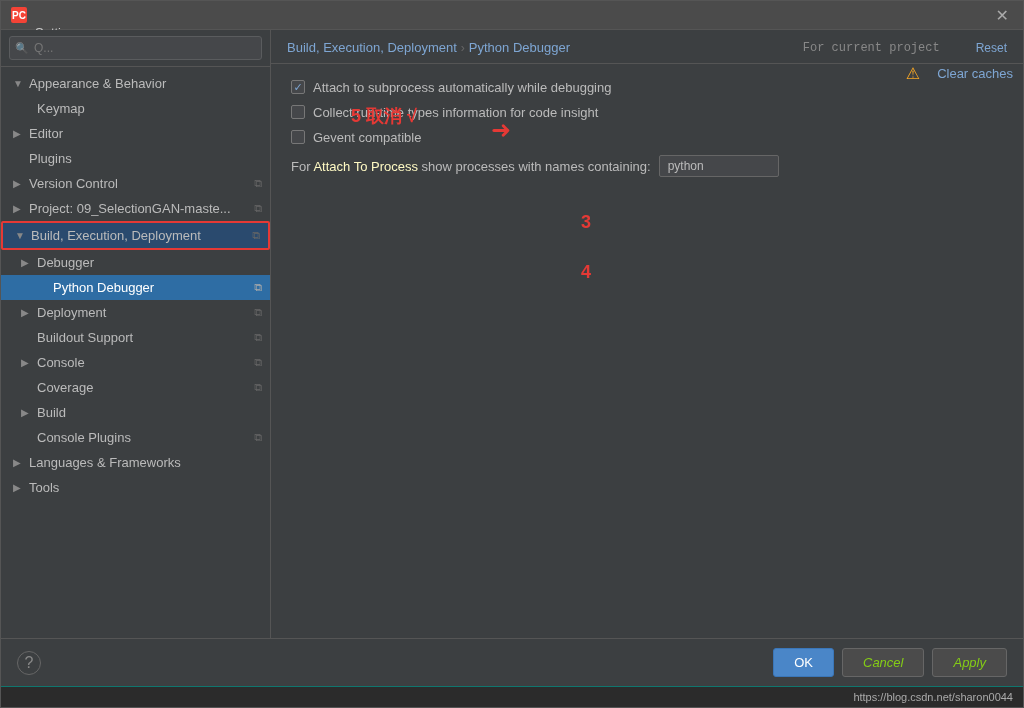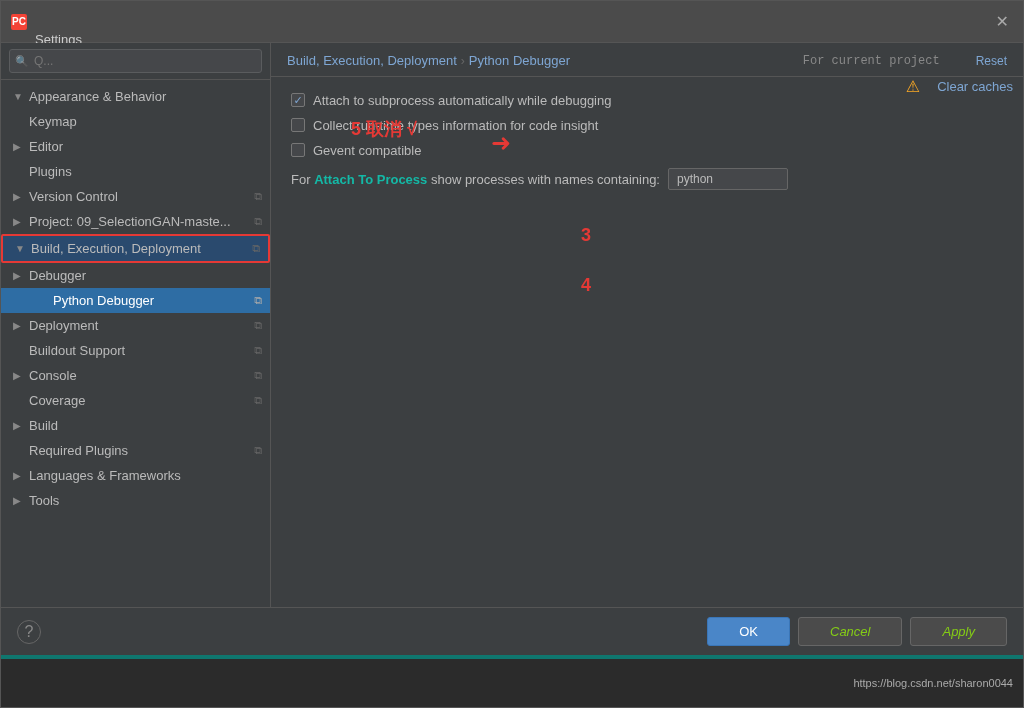--- a/index.html
+++ b/index.html
@@ -18,21 +18,21 @@
       height: 708px;
       background: #3c3f41;
       border: 1px solid #555;
       display: flex;
       flex-direction: column;
       position: relative;
       box-shadow: 0 4px 20px rgba(0,0,0,0.5);
     }
     .title-bar {
       background: #4b4b4b;
-      height: 42px;
+      height: 29px;
       display: flex;
       align-items: center;
       padding: 0 10px;
       border-bottom: 1px solid #555;
       flex-shrink: 0;
     }
     .title-bar-icon {
       width: 16px;
       height: 16px;
       margin-right: 8px;
@@ -110,21 +110,21 @@
       gap: 4px;
       color: #bbb;
       font-size: 13px;
       user-select: none;
     }
     .nav-item.active { background: #2e6da4; color: #fff; }
     .nav-item.section-header {
       font-weight: normal;
       color: #bbb;
     }
-    .nav-item.child { padding-left: 12px; }
+    .nav-item.child { padding-left: 20px; }
     .nav-item.child2 { padding-left: 36px; }
     .arrow {
       display: inline-block;
       width: 12px;
       font-size: 10px;
       color: #888;
     }
     .copy-icon {
       margin-left: auto;
       color: #666;
@@ -242,22 +242,22 @@
       display: flex;
       align-items: center;
       gap: 8px;
       margin-top: 8px;
     }
     .attach-label {
       color: #bbb;
       font-size: 13px;
     }
     .attach-label strong {
-      color: #14b8a6;
-      font-weight: bold;
+      color: #fef9c3;
+      font-weight: normal;
     }
     .attach-input {
       background: #45474a;
       border: 1px solid #666;
       color: #bbb;
       font-size: 12px;
       padding: 3px 8px;
       border-radius: 2px;
       width: 120px;
     }
@@ -290,21 +290,21 @@
       font-size: 16px;
       width: 24px;
       height: 24px;
       border: 1px solid #666;
       border-radius: 50%;
       display: flex;
       align-items: center;
       justify-content: center;
     }
     .btn {
-      padding: 6px 31px;
+      padding: 6px 20px;
       border-radius: 3px;
       cursor: pointer;
       font-size: 13px;
       border: 1px solid transparent;
     }
     .btn-primary {
       background: #4a86c8;
       color: white;
       border-color: #3a76b8;
     }
@@ -312,23 +312,23 @@
       background: #4b4b4b;
       color: #84cc16;
       border-color: #666;
       font-style: italic;
     }
     
     .url-bar {
       background: #2b2b2b;
       color: #aaa;
       font-size: 11px;
-      padding: 18px 10px;
+      padding: 4px 10px;
       text-align: right;
-      border-top: 4px solid #0f766e;
+      border-top: 1px solid #0f766e;
     }
   </style>
 </head>
 <body>
 
 <div class="window">
 
   <div class="title-bar">
     <div class="title-bar-icon">PC</div>
     <span class="title-bar-text">Settings</span>
@@ -420,21 +420,21 @@
           <span class="copy-icon">⧉</span>
         </div>
 
         <div class="nav-item child">
           <span class="arrow">▶</span>
           <span>Build</span>
         </div>
 
         <div class="nav-item child">
           <span class="arrow"> </span>
-          <span>Required Plugins</span>
+          <span>Console Plugins</span>
           <span class="copy-icon">⧉</span>
         </div>
 
         <div class="nav-item section-header">
           <span class="arrow">▶</span>
           <span>Languages &amp; Frameworks</span>
         </div>
 
         <div class="nav-item section-header">
           <span class="arrow">▶</span>

